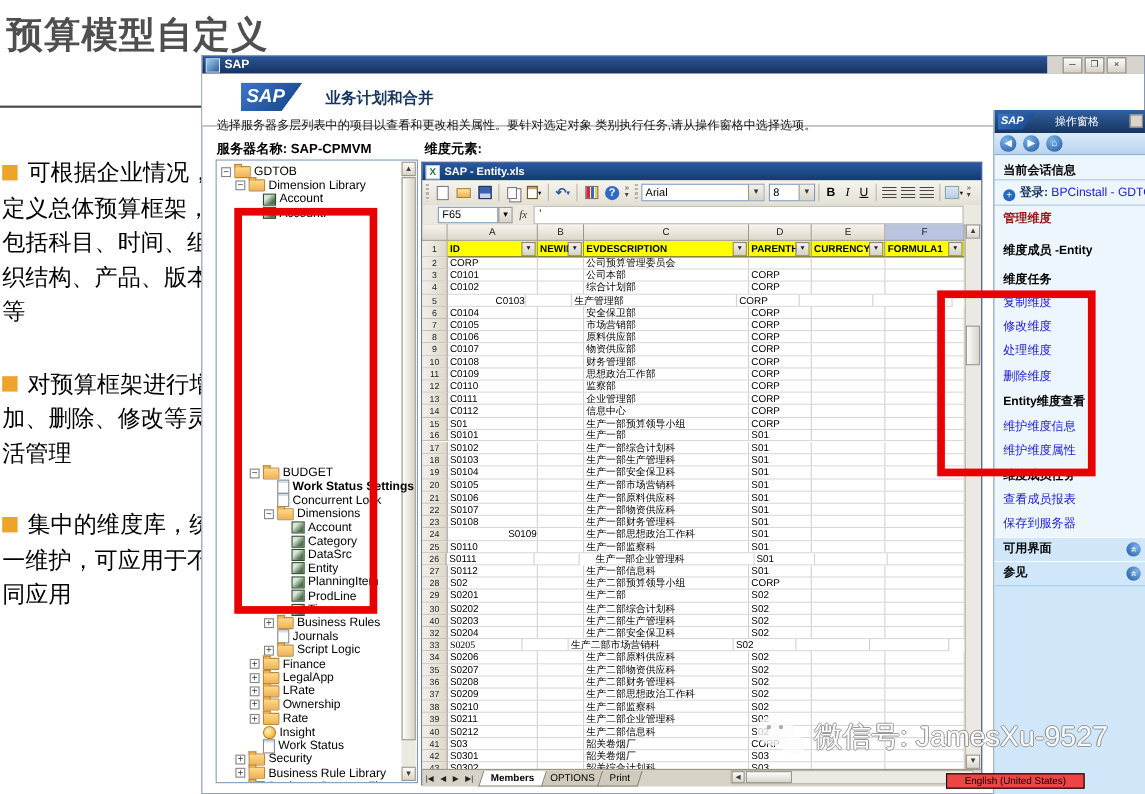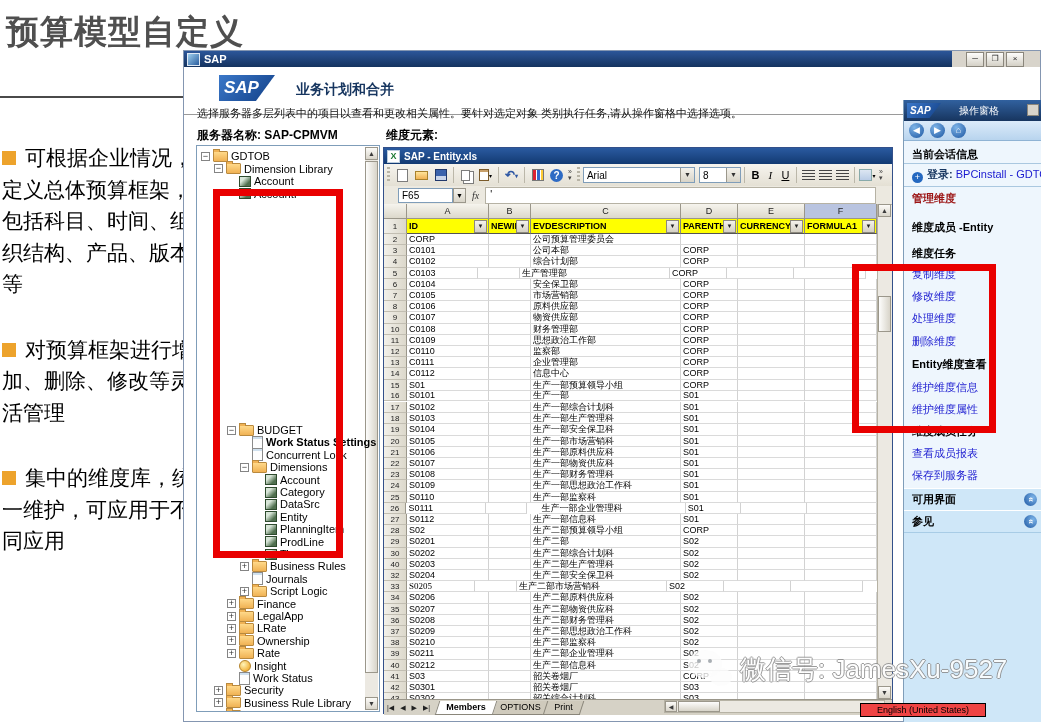--- a/index.html
+++ b/index.html
@@ -407,21 +407,21 @@
           <div class="gn" style="height: 11.2px; line-height: 11px;">4</div>
           <div class="gc" style="width: 82px; height: 11.2px; line-height: 11px;">C0102</div>
           <div class="gc" style="width: 42px; height: 11.2px; line-height: 11px;"></div>
           <div class="gc" style="width: 150px; height: 11.2px; line-height: 11px;">综合计划部</div>
           <div class="gc" style="width: 57px; height: 11.2px; line-height: 11px;">CORP</div>
           <div class="gc" style="width: 67px; height: 11.2px; line-height: 11px;"></div>
           <div class="gc" style="width: 72px; height: 11.2px; line-height: 11px;"></div>
         </div>
         <div class="grow" style="top: 48.6px;">
           <div class="gn" style="height: 11.2px; line-height: 11px;">5</div>
-          <div class="gc" style="width: 71px; height: 11.2px; line-height: 11px;">C0103</div>
+          <div class="gc" style="width: 71px; height: 11.2px; line-height: 11px; text-align: right;">C0103</div>
           <div class="gc" style="width: 42px; height: 11.2px; line-height: 11px;"></div>
           <div class="gc" style="width: 150px; height: 11.2px; line-height: 11px;">生产管理部</div>
           <div class="gc" style="width: 57px; height: 11.2px; line-height: 11px;">CORP</div>
           <div class="gc" style="width: 67px; height: 11.2px; line-height: 11px;"></div>
           <div class="gc" style="width: 72px; height: 11.2px; line-height: 11px;"></div>
         </div>
         <div class="grow" style="top: 59.8px;">
           <div class="gn" style="height: 11.2px; line-height: 11px;">6</div>
           <div class="gc" style="width: 82px; height: 11.2px; line-height: 11px;">C0104</div>
           <div class="gc" style="width: 42px; height: 11.2px; line-height: 11px;"></div>
@@ -578,21 +578,21 @@
           <div class="gn" style="height: 11.2px; line-height: 11px;">23</div>
           <div class="gc" style="width: 82px; height: 11.2px; line-height: 11px;">S0108</div>
           <div class="gc" style="width: 42px; height: 11.2px; line-height: 11px;"></div>
           <div class="gc" style="width: 150px; height: 11.2px; line-height: 11px;">生产一部财务管理科</div>
           <div class="gc" style="width: 57px; height: 11.2px; line-height: 11px;">S01</div>
           <div class="gc" style="width: 67px; height: 11.2px; line-height: 11px;"></div>
           <div class="gc" style="width: 72px; height: 11.2px; line-height: 11px;"></div>
         </div>
         <div class="grow" style="top: 261.4px;">
           <div class="gn" style="height: 11.2px; line-height: 11px;">24</div>
-          <div class="gc" style="width: 82px; height: 11.2px; line-height: 11px;">S0109</div>
+          <div class="gc" style="width: 82px; height: 11.2px; line-height: 11px; text-align: right;">S0109</div>
           <div class="gc" style="width: 42px; height: 11.2px; line-height: 11px;"></div>
           <div class="gc" style="width: 150px; height: 11.2px; line-height: 11px;">生产一部思想政治工作科</div>
           <div class="gc" style="width: 57px; height: 11.2px; line-height: 11px;">S01</div>
           <div class="gc" style="width: 67px; height: 11.2px; line-height: 11px;"></div>
           <div class="gc" style="width: 72px; height: 11.2px; line-height: 11px;"></div>
         </div>
         <div class="grow" style="top: 272.6px;">
           <div class="gn" style="height: 11.2px; line-height: 11px;">25</div>
           <div class="gc" style="width: 82px; height: 11.2px; line-height: 11px;">S0110</div>
           <div class="gc" style="width: 42px; height: 11.2px; line-height: 11px;"></div>

